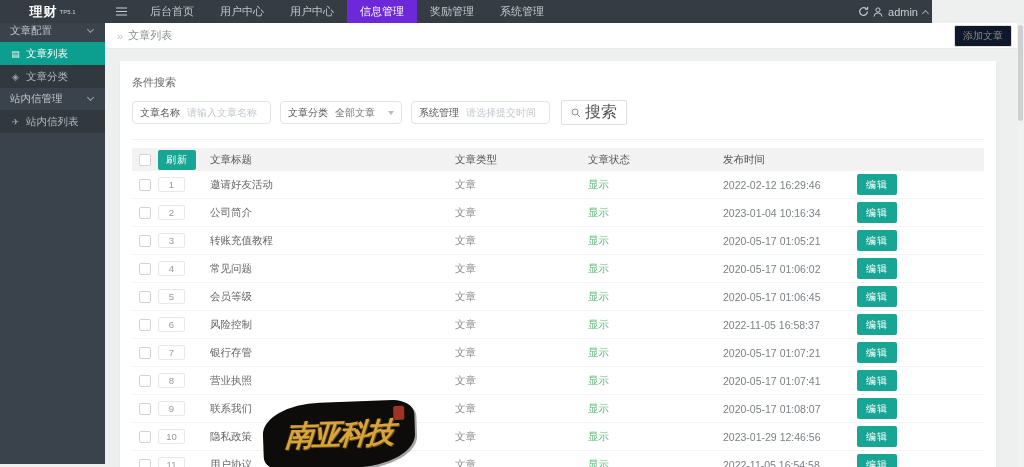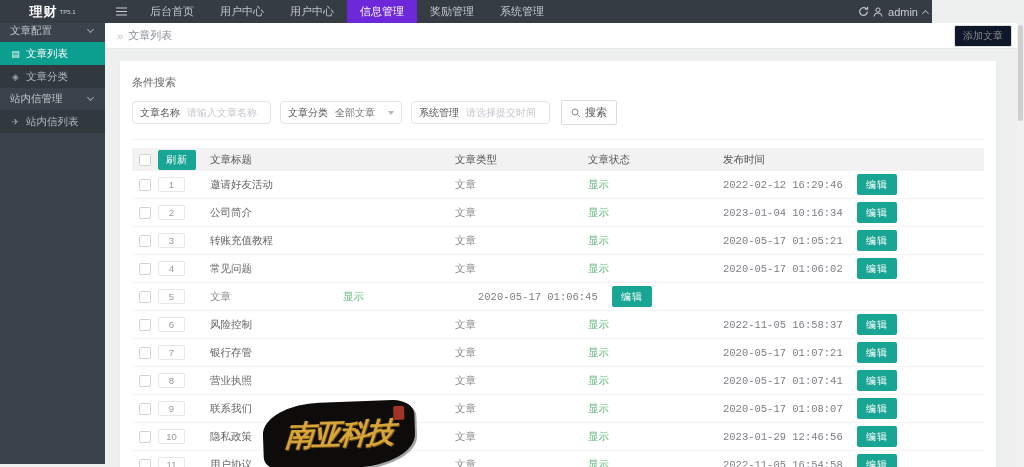--- a/index.html
+++ b/index.html
@@ -41,33 +41,33 @@
   .panel { position:absolute; top:12px; left:15px; width:876px; height:500px; background:#fff; box-shadow:0 1px 2px rgba(0,0,0,0.06); padding:14px 12px 0; }
   .filter-title { font-size:11px; color:#666; margin-bottom:10px; }
   .filter-row { display:flex; align-items:center; gap:9px; padding-bottom:14px; border-bottom:1px solid #f2f2f2; margin-bottom:8px; }
   .igroup { height:23px; border:1px solid #e3e3e3; border-radius:4px; display:flex; align-items:center; padding:0 7px; background:#fff; }
   .ilabel { font-size:10px; color:#555; margin-right:7px; white-space:nowrap; }
   .igroup input { border:none; outline:none; font-size:10px; color:#666; width:76px; font-family:inherit; background:transparent; }
   .igroup input::placeholder { color:#c3c7cd; }
   .igroup.select { width:122px; cursor:pointer; }
   .ivalue { font-size:10px; color:#777; flex:1; }
   .caret { width:0; height:0; border-left:3.5px solid transparent; border-right:3.5px solid transparent; border-top:4px solid #b6bac0; }
-  .search-btn { height:25px; border:1px solid #ddd; border-radius:2px; background:#fff; display:flex; align-items:center; gap:4px; padding:0 9px; font-size:11px; color:#555; cursor:pointer; margin-left:2px; font-family:inherit;justify-content:flex-end; }
+  .search-btn { height:25px; border:1px solid #ddd; border-radius:2px; background:#fff; display:flex; align-items:center; gap:4px; padding:0 9px; font-size:16px; color:#555; cursor:pointer; margin-left:2px; font-family:inherit;justify-content:flex-end; }
 
   
   .thead { display:flex; align-items:center; height:23px; background:#f2f2f2; }
   .trow { display:flex; align-items:center; height:28px; border-bottom:1px solid #f4f4f4; background:#fff; }
   .cell { font-size:10.5px; color:#666; display:flex; align-items:center; }
   .thead .cell { color:#555; }
   .col-check { width:26px; justify-content:center; }
   .col-order { width:52px; }
   .col-title { width:245px; color:#666; }
   .col-type { width:133px; color:#888; }
   .col-status { width:135px; }
-  .col-time { width:134px; color:#7a7f85;font-family:Liberation Mono, monospace; }
+  .col-time { width:134px; color:#7a7f85; }
   .col-action { flex:1; }
   .checkbox { width:12px; height:12px; border:1px solid #d3d3d3; border-radius:2px; background:#fff; cursor:pointer; }
   .orderbox { width:27px; height:15px; border:1px solid #e8e8e8; border-radius:2px; font-size:9.5px; color:#999; display:flex; align-items:center; justify-content:center; background:#fff; }
   .btn-teal { background:#19a594; color:#fff; border:none; border-radius:2px; font-size:10px; padding:3px 8px; cursor:pointer; letter-spacing:1px; font-family:inherit; }
   .btn-edit { padding:3.5px 9px; }
   .status { color:#5fb878; font-size:10.5px; cursor:pointer; }
 
   
   .watermark { position:absolute; left:158px; top:353px; width:152px; height:66px; background:#0d0c0a; border-radius:38% 14% 40% 12% / 46% 22% 48% 20%; transform:rotate(-2deg); display:flex; align-items:center; justify-content:center; z-index:40; box-shadow:2px 2px 0 rgba(0,0,0,0.35); }
   .wm-text { font-size:29px; font-weight:bold; font-style:italic; letter-spacing:-2px; color:#d8a43c; text-shadow:1px 1px 0 #6d4f14, -1px 0 0 #3a2a08; white-space:nowrap; transform:skewX(-6deg); }
@@ -254,20 +254,21 @@
               <button class="btn-teal btn-edit">编辑</button>
             </div>
           </div>
           <div class="trow">
             <div class="cell col-check">
               <span class="checkbox"></span>
             </div>
             <div class="cell col-order">
               <span class="orderbox">5</span>
             </div>
+            <div class="cell col-title">会员等级</div>
             <div class="cell col-type">文章</div>
             <div class="cell col-status">
               <span class="status">显示</span>
             </div>
             <div class="cell col-time">2020-05-17 01:06:45</div>
             <div class="cell col-action">
               <button class="btn-teal btn-edit">编辑</button>
             </div>
           </div>
           <div class="trow">

